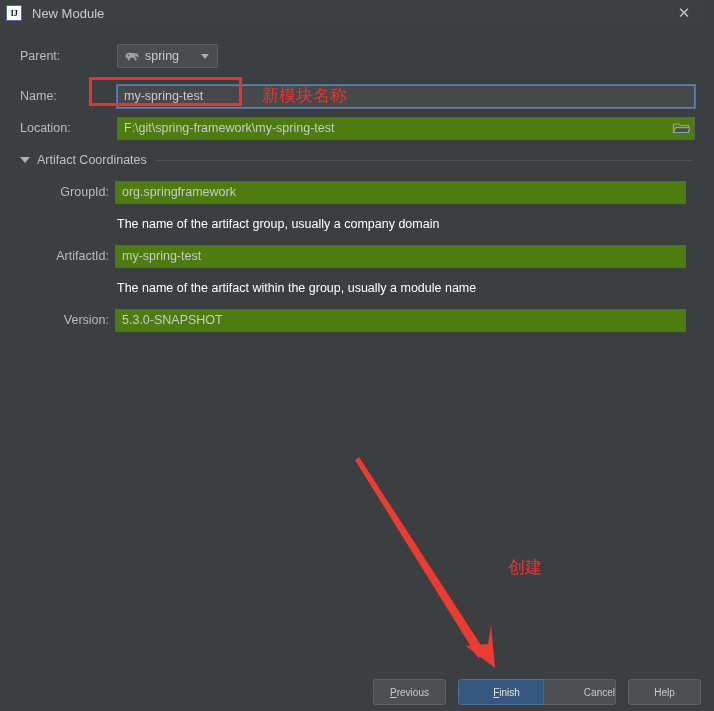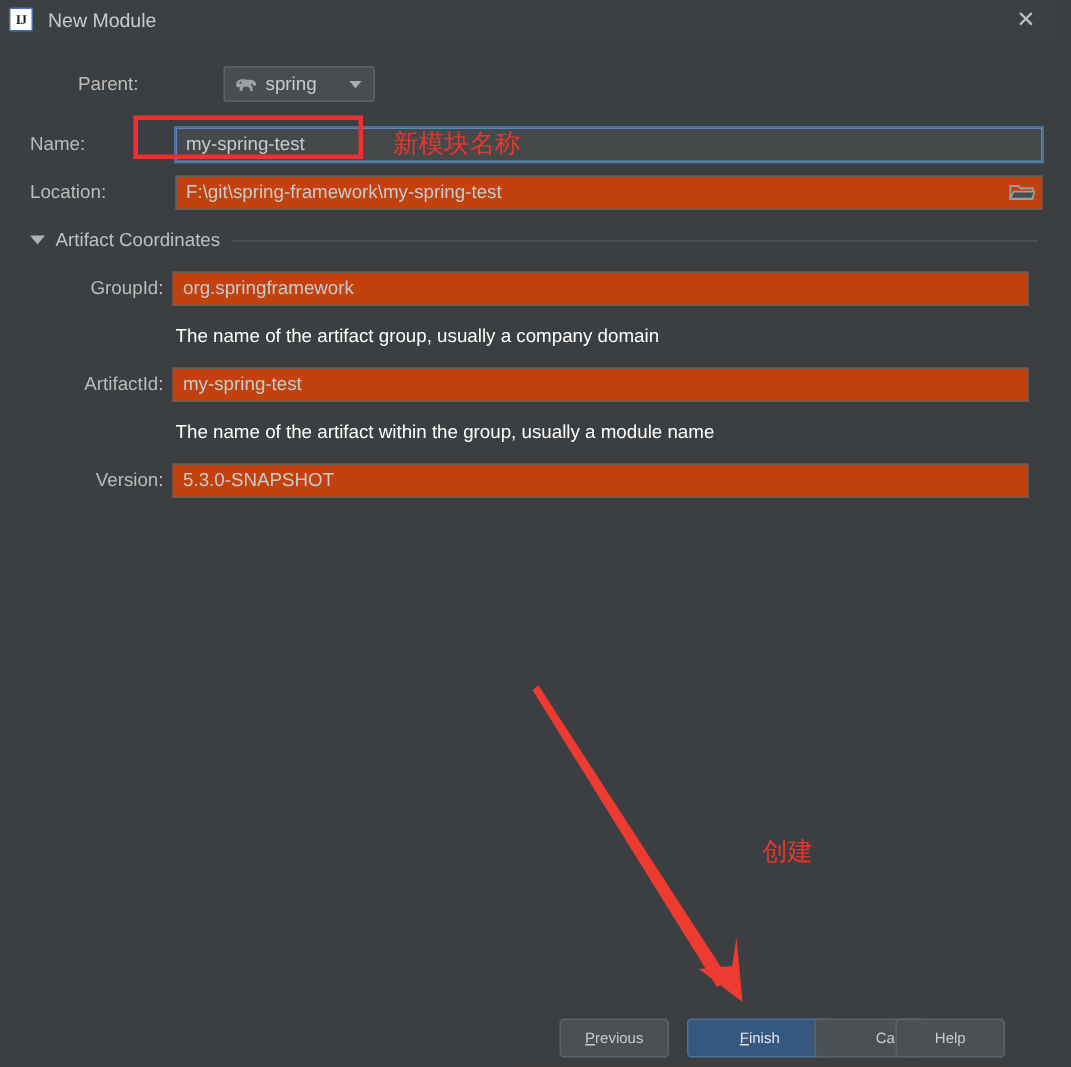--- a/index.html
+++ b/index.html
@@ -63,21 +63,21 @@
     font-size: 12.5px;
     white-space: nowrap;
   }
   .lbl-right {
     text-align: right;
     width: 95px;
     padding-right: 6px;
   }
 
   .textfield {
-    background: #c2410c;
+    background: #4d7c0f;
     border: 1px solid #5e6060;
     height: 23px;
     color: #c8cbcd;
     font-size: 12.5px;
     display: flex; align-items: center;
     padding: 0 6px;
     white-space: nowrap; overflow: hidden;
   }
   .textfield.focused {
     border: 1px solid #5b86b5;
@@ -215,21 +215,21 @@
 
 <div id="titlebar">
   <div id="app-icon">
     <span>IJ</span>
   </div>
   <div id="title-text">New Module</div>
   <div id="close-btn">✕</div>
 </div>
 
 <div class="row" style="left:20px; top:44px; width:240px; height:24px;">
-  <div class="lbl" style="width:97px;margin-left:32px;">Parent:</div>
+  <div class="lbl" style="width:97px;">Parent:</div>
   <div id="parent-combo">
     <div id="gradle-icon">
       <svg width="16" height="13" viewBox="0 0 16 13">
         <path d="M1.5 7.5 C1 5 2.5 3 5 2.8 C7 2.6 8.5 3.4 10.2 3.2 C12 3 13.8 3.6 14.6 5.2 C15.2 6.4 14.2 7.4 13.4 7.2 C12.4 7 12.6 5.8 11.6 5.6 L11.2 6.6 L12.4 8.2 L12.4 10.6 L10.6 10.6 L10.6 8.8 L9 7.6 L6.2 8 L5.4 10.6 L3.6 10.6 L4 8.2 C3 8.2 2 8 1.5 7.5 Z" fill="#9ea1a3"></path>
         <circle cx="4.4" cy="5.2" r="0.7" fill="#3c3f41"></circle>
       </svg>
     </div>
     <div id="parent-combo-label">spring</div>
     <div class="caret"></div>
   </div>
@@ -287,21 +287,21 @@
 <div id="buttonbar">
   <div class="btn" style="left:373px; width:73px;">
     <span><u>P</u><span>revious</span></span>
   </div>
   <div class="btn primary" style="left:458px; width:97px;">
     <span><u>F</u><span>inish</span></span>
   </div>
   <div class="btn" style="left:543px; width:73px;justify-content:flex-end;">
     <span>Cancel</span>
   </div>
-  <div class="btn" style="left:597px; width:73px;">
+  <div class="btn" style="left:628px; width:73px;">
     <span>Help</span>
   </div>
 </div>
 
 <div id="anno-box"></div>
 <div class="anno-text" id="anno-name-text">新模块名称</div>
 <div class="anno-text" id="anno-create-text">创建</div>
 
 <svg id="anno-arrow" viewBox="0 0 200 240">
   <path d="M19 17 L146 213 L138 218 L15 20 Z" fill="#ee3b32"></path>

